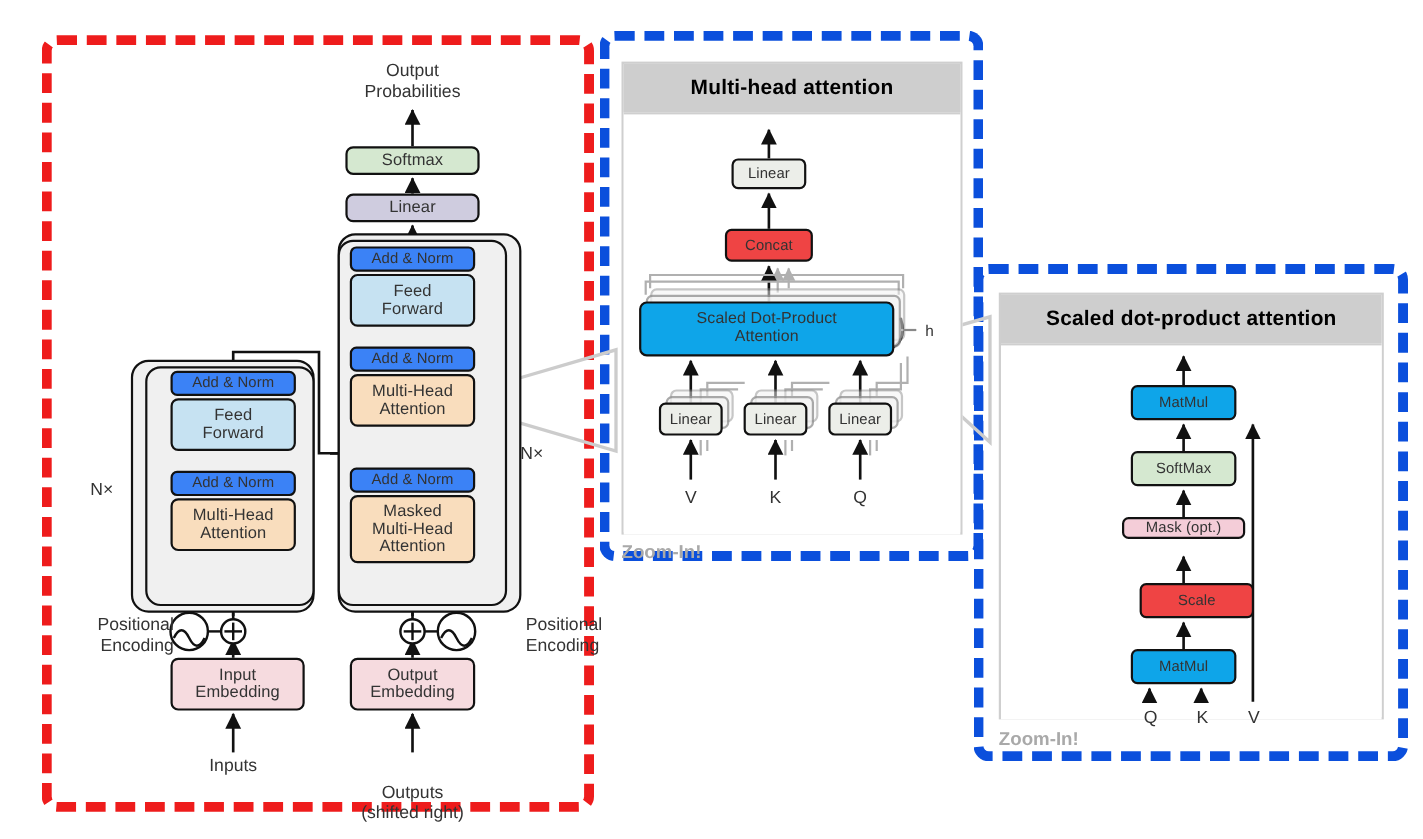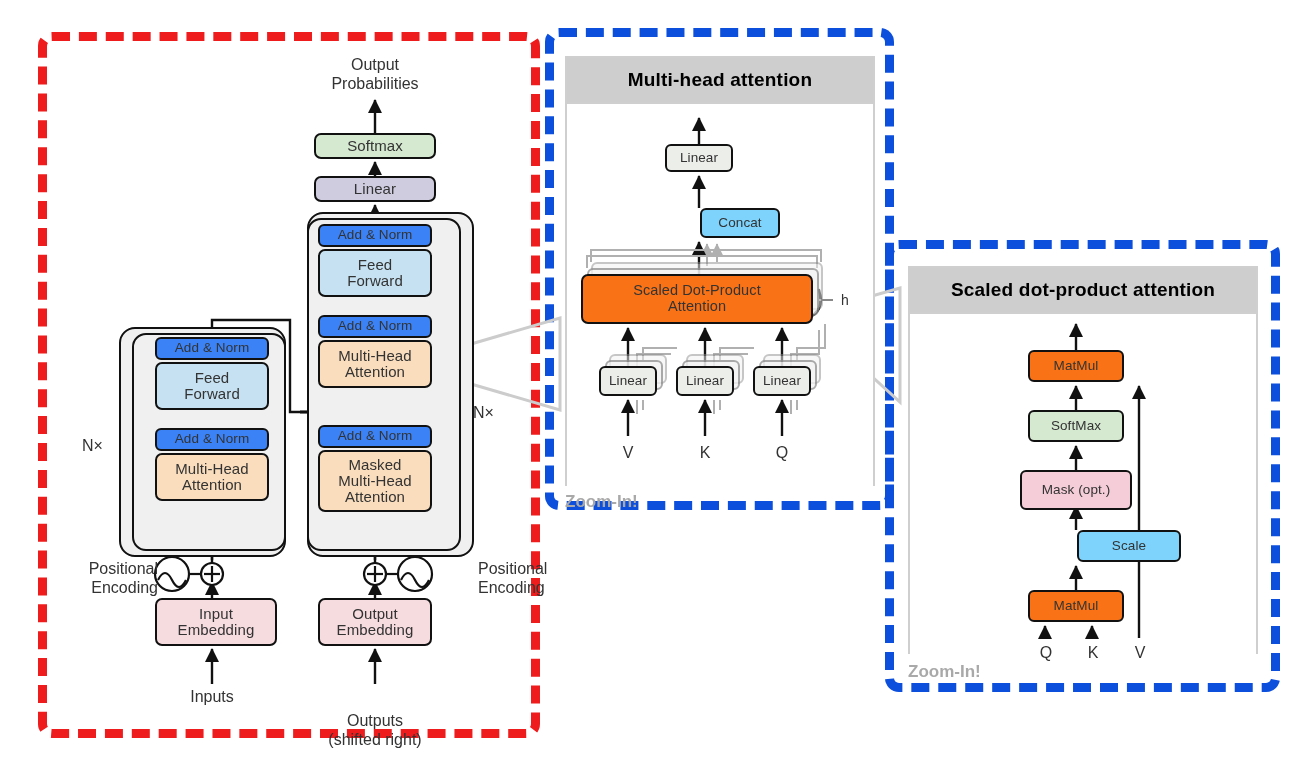--- a/index.html
+++ b/index.html
@@ -19,23 +19,23 @@
         letter-spacing:.1px;z-index:6;}
   .node.small{font-size:13.5px;border-width:2px;border-radius:6px;}
   .node.two{flex-direction:column;}
 
   .c-yellow{background:#3b82f6;}
   .c-blue  {background:#c6e2f2;}
   .c-orange{background:#f9ddbd;}
   .c-pink  {background:#f6dbdf;}
   .c-green {background:#d5e8d0;text-align:right;}
   .c-purpleL{background:#cfccdf;}
-  .c-purple{background:#f97316;}
+  .c-purple{background:#0ea5e9;}
   .c-grey  {background:#eceee9;}
-  .c-cream {background:#7dd3fc;margin-left:41px;}
+  .c-cream {background:#ef4444;}
   .c-rose  {background:#f4cdd8;}
 
   
   .stack{position:absolute;box-sizing:border-box;background:#f0f0f0;
          border:2.2px solid #111;border-radius:16px;z-index:2;}
   .stack.inner{background:#f0f0f0;border:2.2px solid #111;border-radius:14px;z-index:3;}
 
   
   .lbl{position:absolute;color:#333;font-size:16px;line-height:1.18;
        text-align:center;z-index:7;white-space:pre;}
@@ -356,21 +356,21 @@
   <div class="zoomcap" style="left:565px;top:492px;width:310px;">Zoom-In!</div>
 
   <div class="panel" style="left:908px;top:266px;width:350px;height:388px;">
     <div class="panel-head">Scaled dot-product attention</div>
     <div class="panel-body">
 
       <div class="node c-purple small" style="left:118px;top:36px;width:96px;height:32px;">MatMul</div>
 
       <div class="node c-green small" style="left:118px;top:96px;width:96px;height:32px;">SoftMax</div>
 
-      <div class="node c-rose small" style="left:110px;top:156px;width:112px;height:40px;">Mask (opt.)</div>
+      <div class="node c-rose small" style="left:110px;top:156px;width:112px;height:20px;">Mask (opt.)</div>
 
       <div class="node c-cream small" style="left:126px;top:216px;width:104px;height:32px;">Scale</div>
 
       <div class="node c-purple small" style="left:118px;top:276px;width:96px;height:32px;">MatMul</div>
 
       <div class="lbl" style="left:121px;top:330px;width:30px;">Q</div>
       <div class="lbl" style="left:168px;top:330px;width:30px;">K</div>
       <div class="lbl" style="left:215px;top:330px;width:30px;">V</div>
 
       <svg class="ovl" style="width:350px;height:344px;">

